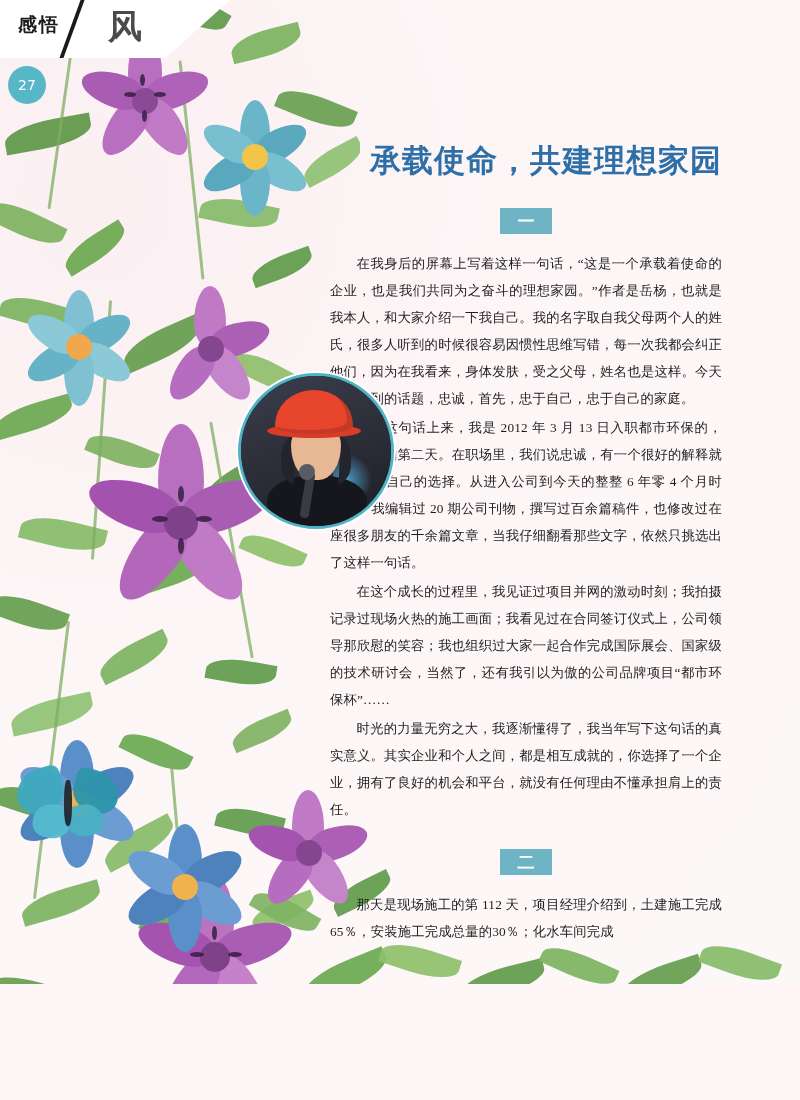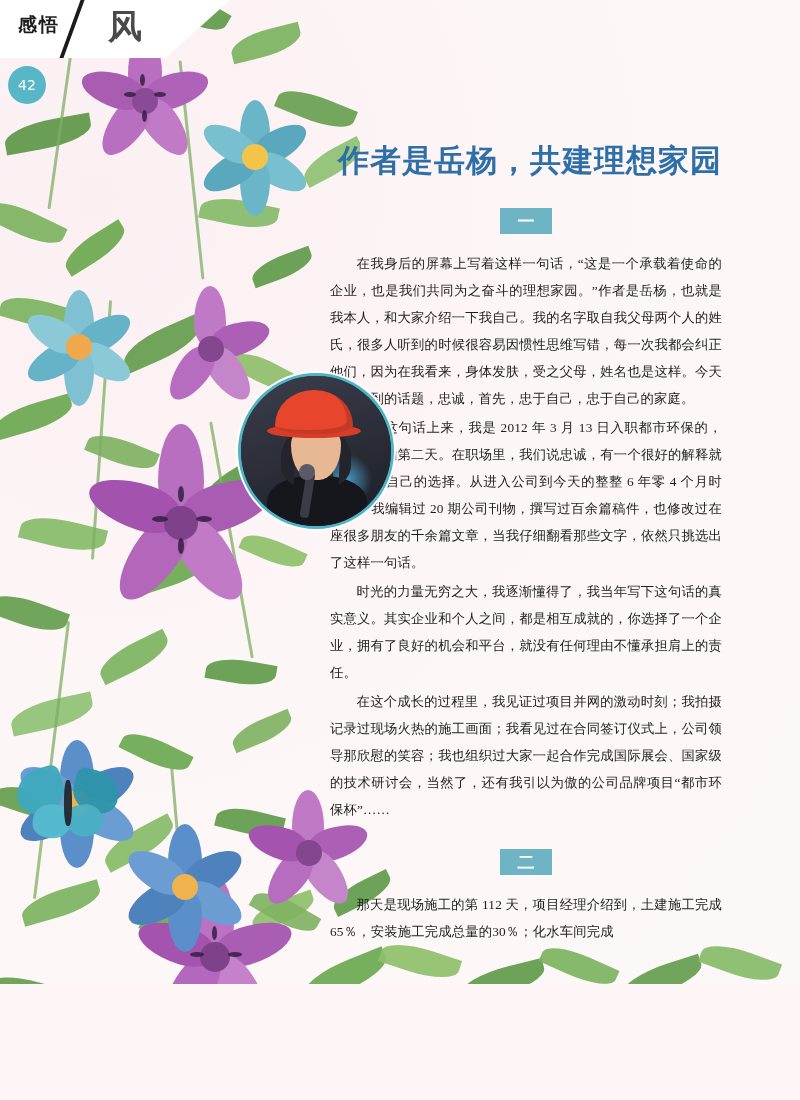--- a/index.html
+++ b/index.html
@@ -440,45 +440,45 @@
     </div>
   </div>
 
   <div class="masthead">
     <div class="masthead-white"></div>
     <div class="masthead-label">感悟</div>
     <div class="masthead-slash"></div>
     <div class="masthead-brand">风</div>
   </div>
 
-  <div class="page-number-badge">42</div>
+  <div class="page-number-badge">27</div>
 
   <div class="photo-circle">
     <div class="photo-bg"></div>
     <div class="photo-glow"></div>
     <div class="photo-body"></div>
     <div class="photo-hair"></div>
     <div class="photo-face"></div>
     <div class="photo-hat-brim"></div>
     <div class="photo-hat"></div>
     <div class="photo-mic"></div>
     <div class="photo-mic-head"></div>
   </div>
 
   <div class="article">
-    <h1 class="article-title">作者是岳杨，共建理想家园</h1>
+    <h1 class="article-title">承载使命，共建理想家园</h1>
 
     <div class="section-marker">
       <span>一</span>
     </div>
 
     <p class="body">在我身后的屏幕上写着这样一句话，“这是一个承载着使命的企业，也是我们共同为之奋斗的理想家园。”作者是岳杨，也就是我本人，和大家介绍一下我自己。我的名字取自我父母两个人的姓氏，很多人听到的时候很容易因惯性思维写错，每一次我都会纠正他们，因为在我看来，身体发肤，受之父母，姓名也是这样。今天我们谈到的话题，忠诚，首先，忠于自己，忠于自己的家庭。</p>
     <p class="body">回到这句话上来，我是 2012 年 3 月 13 日入职都市环保的，植树节后的第二天。在职场里，我们说忠诚，有一个很好的解释就是，忠于自己的选择。从进入公司到今天的整整 6 年零 4 个月时间里，我编辑过 20 期公司刊物，撰写过百余篇稿件，也修改过在座很多朋友的千余篇文章，当我仔细翻看那些文字，依然只挑选出了这样一句话。</p>
+    <p class="body">在这个成长的过程里，我见证过项目并网的激动时刻；我拍摄记录过现场火热的施工画面；我看见过在合同签订仪式上，公司领导那欣慰的笑容；我也组织过大家一起合作完成国际展会、国家级的技术研讨会，当然了，还有我引以为傲的公司品牌项目“都市环保杯”……</p>
     <p class="body">时光的力量无穷之大，我逐渐懂得了，我当年写下这句话的真实意义。其实企业和个人之间，都是相互成就的，你选择了一个企业，拥有了良好的机会和平台，就没有任何理由不懂承担肩上的责任。</p>
-    <p class="body">在这个成长的过程里，我见证过项目并网的激动时刻；我拍摄记录过现场火热的施工画面；我看见过在合同签订仪式上，公司领导那欣慰的笑容；我也组织过大家一起合作完成国际展会、国家级的技术研讨会，当然了，还有我引以为傲的公司品牌项目“都市环保杯”……</p>
 
     <div class="section-marker" style="margin-top:26px;">
       <span>二</span>
     </div>
 
     <p class="body">那天是现场施工的第 112 天，项目经理介绍到，土建施工完成 65％，安装施工完成总量的30％；化水车间完成</p>
   </div>
 
 </div>
 

